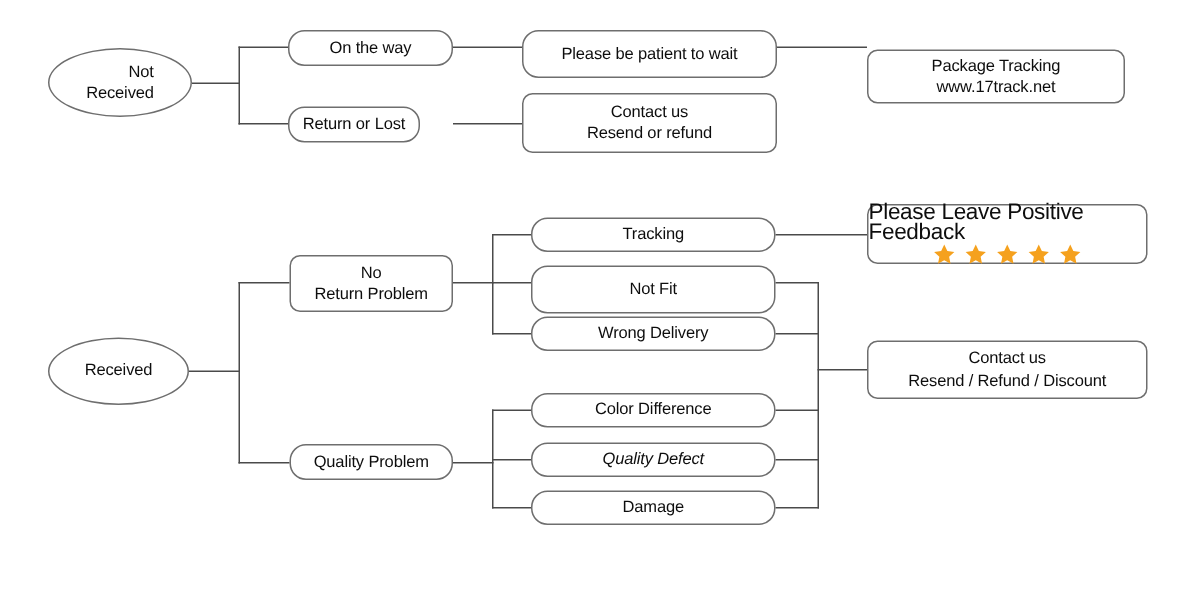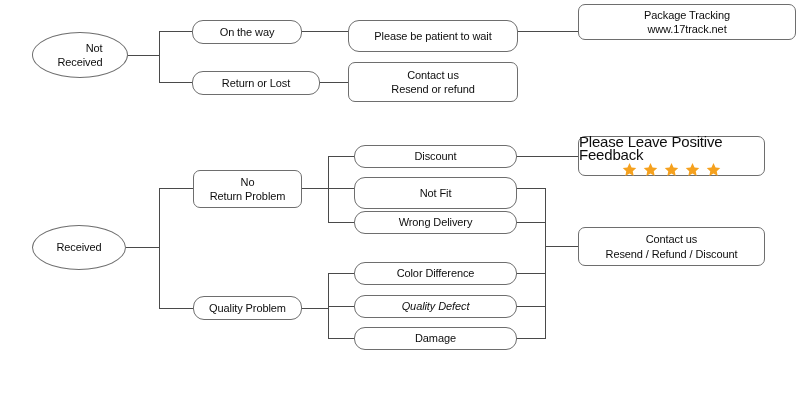--- a/index.html
+++ b/index.html
@@ -84,32 +84,32 @@
 
   <div class="node ellipse" style="left:32px; top:32px; width:96px; height:46px;text-align:right;">Not
 Received</div>
 
   <div class="ln h" style="left:128px; top:54.5px; width:32px;"></div>
   <div class="ln v" style="left:159px; top:31px; width:1.3px; height:52px;"></div>
   <div class="ln h" style="left:159px; top:31px; width:34px;"></div>
   <div class="ln h" style="left:159px; top:82px; width:34px;"></div>
 
   <div class="node pill" style="left:192px; top:20px; width:110px; height:24px;">On the way</div>
-  <div class="node pill" style="left:192px; top:71px; width:128px; height:24px;text-align:center;">Return or Lost</div>
+  <div class="node pill" style="left:192px; top:71px; width:88px; height:24px;text-align:center;">Return or Lost</div>
 
   <div class="ln h" style="left:302px; top:31px; width:47px;"></div>
   <div class="ln h" style="left:302px; top:82px; width:46px;"></div>
 
   <div class="node pill" style="left:348px; top:20px; width:170px; height:32px;">Please be patient to wait</div>
   <div class="node rounded" style="left:348px; top:62px; width:170px; height:40px;">Contact us
 Resend or refund</div>
 
   <div class="ln h" style="left:518px; top:31px; width:60px;"></div>
 
-  <div class="node rounded" style="left:578px; top:4px; width:218px; height:36px;">Package Tracking
+  <div class="node rounded" style="left:578px; top:33px; width:172px; height:36px;">Package Tracking
 www.17track.net</div>
 
   <div class="node ellipse" style="left:32px; top:225px; width:94px; height:45px;">Received</div>
 
   <div class="ln h" style="left:126px; top:246.5px; width:34px;"></div>
   <div class="ln v" style="left:159px; top:188px; width:1.3px; height:121px;"></div>
   <div class="ln h" style="left:159px; top:188px; width:34px;"></div>
   <div class="ln h" style="left:159px; top:308px; width:34px;"></div>
 
   <div class="node rounded" style="left:193px; top:170px; width:109px; height:38px;">No
@@ -121,21 +121,21 @@
   <div class="ln h" style="left:328px; top:156px; width:26px;"></div>
   <div class="ln h" style="left:328px; top:188px; width:26px;"></div>
   <div class="ln h" style="left:328px; top:222px; width:26px;"></div>
 
   <div class="ln h" style="left:302px; top:308px; width:27px;"></div>
   <div class="ln v" style="left:328px; top:273px; width:1.3px; height:66px;"></div>
   <div class="ln h" style="left:328px; top:273px; width:26px;"></div>
   <div class="ln h" style="left:328px; top:306px; width:26px;"></div>
   <div class="ln h" style="left:328px; top:338px; width:26px;"></div>
 
-  <div class="node pill" style="left:354px; top:145px; width:163px; height:23px;">Discount</div>
+  <div class="node pill" style="left:354px; top:145px; width:163px; height:23px;">Tracking</div>
   <div class="node pill" style="left:354px; top:177px; width:163px; height:32px;">Not Fit</div>
   <div class="node pill" style="left:354px; top:262px; width:163px; height:23px;">Color Difference</div>
 
   <div class="node pill" style="left:354px; top:211px; width:163px; height:23px;">Wrong Delivery</div>
   <div class="node pill" style="left:354px; top:295px; width:163px; height:23px;font-style:italic;">Quality Defect</div>
   <div class="node pill" style="left:354px; top:327px; width:163px; height:23px;">Damage</div>
 
   <div class="ln h" style="left:517px; top:156px; width:61px;"></div>
 
   <div class="ln h" style="left:517px; top:188px; width:29px;"></div>

